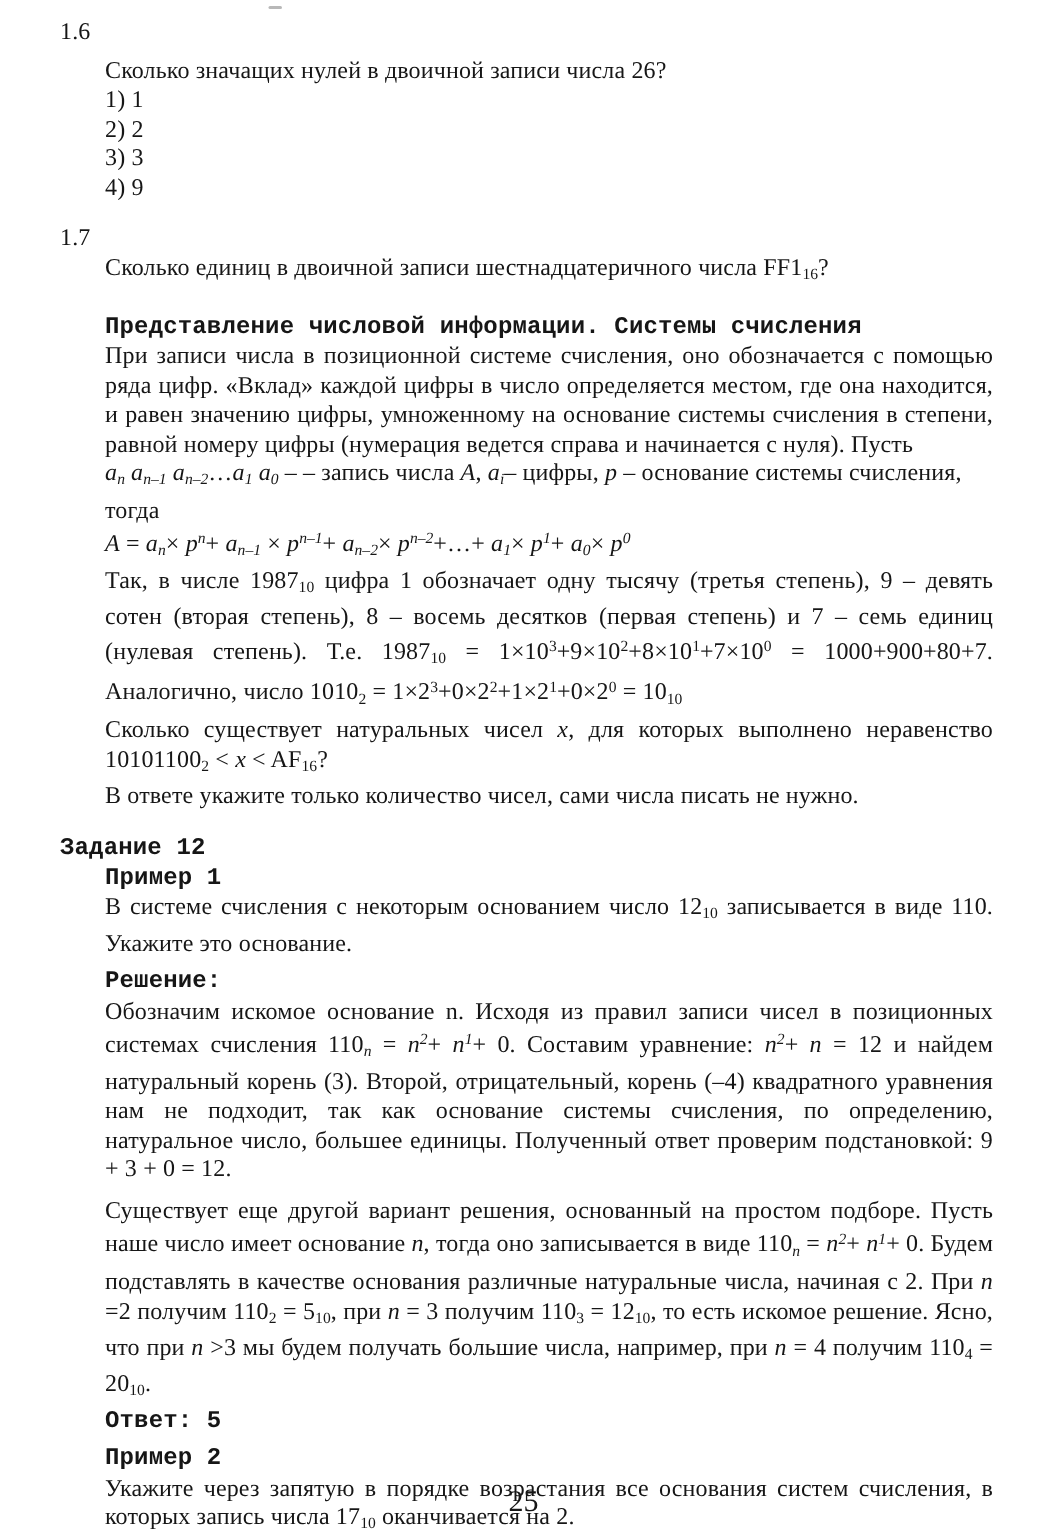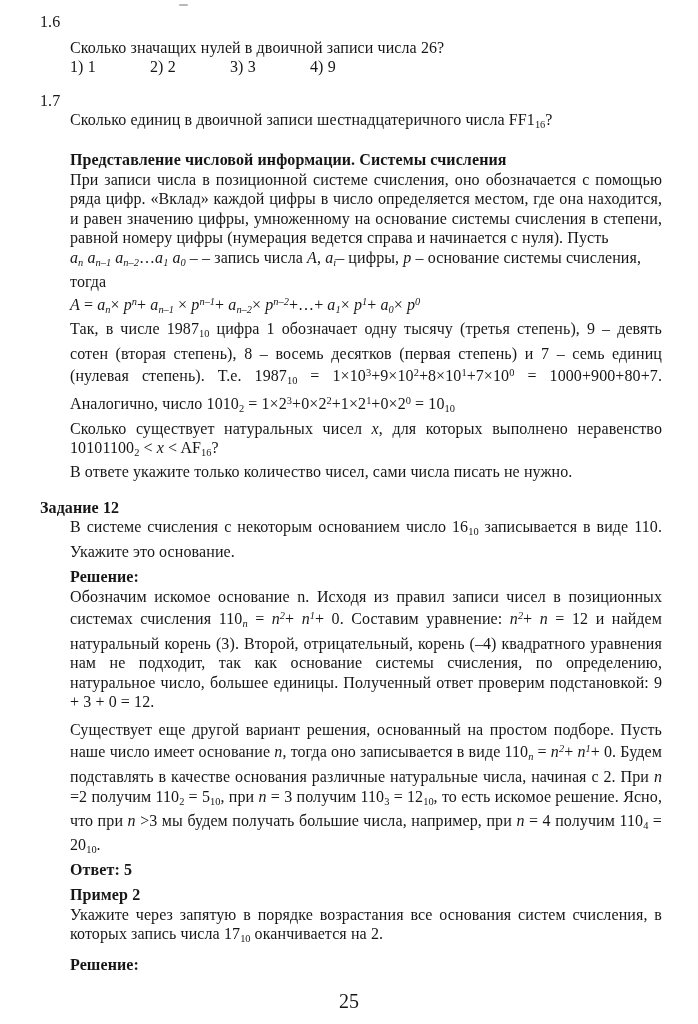--- a/index.html
+++ b/index.html
@@ -14,29 +14,29 @@
   .doc {
     position: relative;
     padding: 12px 36px 0 40px;
     font-size: 16px;
     line-height: 19.5px;
     letter-spacing: 0.1px;
   }
   .blk { margin: 0; }
   .indent { margin-left: 30px; }
   .just { text-align: justify; }
-  .b { font-weight: bold; }
+  .b { font-weight: bold; font-family: Liberation Mono, monospace; }
   .num { font-weight: normal; }
   .mt6  { margin-top: 6px; }
   .mt8  { margin-top: 8px; }
   .mt14 { margin-top: 14px; }
   .mt16 { margin-top: 16px; }
-  .options { display: flex; }
+  .options { display: flex; flex-direction: column; }
   .opt { width: 80px; flex: 0 0 auto; }
-  .opt:last-child { width: auto; text-align: right; }
+  .opt:last-child { width: auto; }
   
   .seg-n { }
   .seg-i { font-style: italic; }
   .seg-s  { font-size: 0.65em; vertical-align: -0.28em; letter-spacing: 0; }
   .seg-p  { font-size: 0.65em; vertical-align: 0.5em; letter-spacing: 0; }
   .seg-is { font-size: 0.65em; vertical-align: -0.28em; font-style: italic; letter-spacing: 0; }
   .seg-ip { font-size: 0.65em; vertical-align: 0.5em; font-style: italic; letter-spacing: 0; }
   .pageno {
     position: absolute;
     left: 0; right: 0;
@@ -77,21 +77,22 @@
   <div class="blk indent just">При записи числа в позиционной системе счисления, оно обозначается с помощью ряда цифр. «Вклад» каждой цифры в число определяется местом, где она находится, и равен значению цифры, умноженному на основание системы счисления в степени, равной номеру цифры (нумерация ведется справа и начинается с нуля). Пусть</div>
   <div class="blk indent"><span class="seg-i">a</span><span class="seg-is">n</span><span class="seg-i"> a</span><span class="seg-is">n–1</span><span class="seg-i"> a</span><span class="seg-is">n–2</span><span class="seg-n">…</span><span class="seg-i">a</span><span class="seg-is">1</span><span class="seg-i"> a</span><span class="seg-is">0</span><span class="seg-n"> – – запись числа </span><span class="seg-i">A</span><span class="seg-n">, </span><span class="seg-i">a</span><span class="seg-is">i</span><span class="seg-n">– цифры, </span><span class="seg-i">p</span><span class="seg-n"> – основание системы счисления, тогда</span></div>
   <div class="blk indent"><span class="seg-i">A</span><span class="seg-n"> = </span><span class="seg-i">a</span><span class="seg-is">n</span><span class="seg-n">× </span><span class="seg-i">p</span><span class="seg-ip">n</span><span class="seg-n">+ </span><span class="seg-i">a</span><span class="seg-is">n–1</span><span class="seg-n"> × </span><span class="seg-i">p</span><span class="seg-ip">n–1</span><span class="seg-n">+ </span><span class="seg-i">a</span><span class="seg-is">n–2</span><span class="seg-n">× </span><span class="seg-i">p</span><span class="seg-ip">n–2</span><span class="seg-n">+…+ </span><span class="seg-i">a</span><span class="seg-is">1</span><span class="seg-n">× </span><span class="seg-i">p</span><span class="seg-ip">1</span><span class="seg-n">+ </span><span class="seg-i">a</span><span class="seg-is">0</span><span class="seg-n">× </span><span class="seg-i">p</span><span class="seg-ip">0</span></div>
   <div class="blk indent just"><span class="seg-n">Так, в числе 1987</span><span class="seg-s">10</span><span class="seg-n"> цифра 1 обозначает одну тысячу (третья степень), 9 – девять сотен (вторая степень), 8 – восемь десятков (первая степень) и 7 – семь единиц (нулевая степень). Т.е. 1987</span><span class="seg-s">10</span><span class="seg-n"> = 1×10</span><span class="seg-p">3</span><span class="seg-n">+9×10</span><span class="seg-p">2</span><span class="seg-n">+8×10</span><span class="seg-p">1</span><span class="seg-n">+7×10</span><span class="seg-p">0</span><span class="seg-n"> = 1000+900+80+7. Аналогично, число 1010</span><span class="seg-s">2</span><span class="seg-n"> = 1×2</span><span class="seg-p">3</span><span class="seg-n">+0×2</span><span class="seg-p">2</span><span class="seg-n">+1×2</span><span class="seg-p">1</span><span class="seg-n">+0×2</span><span class="seg-p">0</span><span class="seg-n"> = 10</span><span class="seg-s">10</span></div>
 
   <div class="blk indent just"><span class="seg-n">Сколько существует натуральных чисел </span><span class="seg-i">x</span><span class="seg-n">, для которых выполнено неравенство 10101100</span><span class="seg-s">2</span><span class="seg-n"> &lt; </span><span class="seg-i">x</span><span class="seg-n"> &lt; AF</span><span class="seg-s">16</span><span class="seg-n">?</span></div>
   <div class="blk indent">В ответе укажите только количество чисел, сами числа писать не нужно.</div>
 
   <div class="blk b mt16">Задание 12</div>
 
-  <div class="blk indent just"><span class="seg-n">В системе счисления с некоторым основанием число 16</span><span class="seg-s">10</span><span class="seg-n"> записывается в виде 110. Укажите это основание.</span></div>
+  <div class="blk indent b">Пример 1</div>
+  <div class="blk indent just"><span class="seg-n">В системе счисления с некоторым основанием число 12</span><span class="seg-s">10</span><span class="seg-n"> записывается в виде 110. Укажите это основание.</span></div>
   <div class="blk indent b mt6">Решение:</div>
   <div class="blk indent just"><span class="seg-n">Обозначим искомое основание n. Исходя из правил записи чисел в позиционных системах счисления 110</span><span class="seg-is">n</span><span class="seg-n"> = </span><span class="seg-i">n</span><span class="seg-ip">2</span><span class="seg-n">+ </span><span class="seg-i">n</span><span class="seg-ip">1</span><span class="seg-n">+ 0. Составим уравнение: </span><span class="seg-i">n</span><span class="seg-ip">2</span><span class="seg-n">+ </span><span class="seg-i">n</span><span class="seg-n"> = 12 и найдем натуральный корень (3). Второй, отрицательный, корень (–4) квадратного уравнения нам не подходит, так как основание системы счисления, по определению, натуральное число, большее единицы. Полученный ответ проверим подстановкой: 9 + 3 + 0 = 12.</span></div>
   <div class="blk indent just mt8"><span class="seg-n">Существует еще другой вариант решения, основанный на простом подборе. Пусть наше число имеет основание </span><span class="seg-i">n</span><span class="seg-n">, тогда оно записывается в виде 110</span><span class="seg-is">n</span><span class="seg-n"> = </span><span class="seg-i">n</span><span class="seg-ip">2</span><span class="seg-n">+ </span><span class="seg-i">n</span><span class="seg-ip">1</span><span class="seg-n">+ 0. Будем подставлять в качестве основания различные натуральные числа, начиная с 2. При </span><span class="seg-i">n</span><span class="seg-n"> =2 получим 110</span><span class="seg-s">2</span><span class="seg-n"> = 5</span><span class="seg-s">10</span><span class="seg-n">, при </span><span class="seg-i">n</span><span class="seg-n"> = 3 получим 110</span><span class="seg-s">3</span><span class="seg-n"> = 12</span><span class="seg-s">10</span><span class="seg-n">, то есть искомое решение. Ясно, что при </span><span class="seg-i">n</span><span class="seg-n"> &gt;3 мы будем получать большие числа, например, при </span><span class="seg-i">n</span><span class="seg-n"> = 4 получим 110</span><span class="seg-s">4</span><span class="seg-n"> = 20</span><span class="seg-s">10</span><span class="seg-n">.</span></div>
   <div class="blk indent b">Ответ: 5</div>
 
   <div class="blk indent b mt6">Пример 2</div>
   <div class="blk indent just"><span class="seg-n">Укажите через запятую в порядке возрастания все основания систем счисления, в которых запись числа 17</span><span class="seg-s">10</span><span class="seg-n"> оканчивается на 2.</span></div>
   <div class="blk indent b mt6">Решение:</div>
 
 </div>

